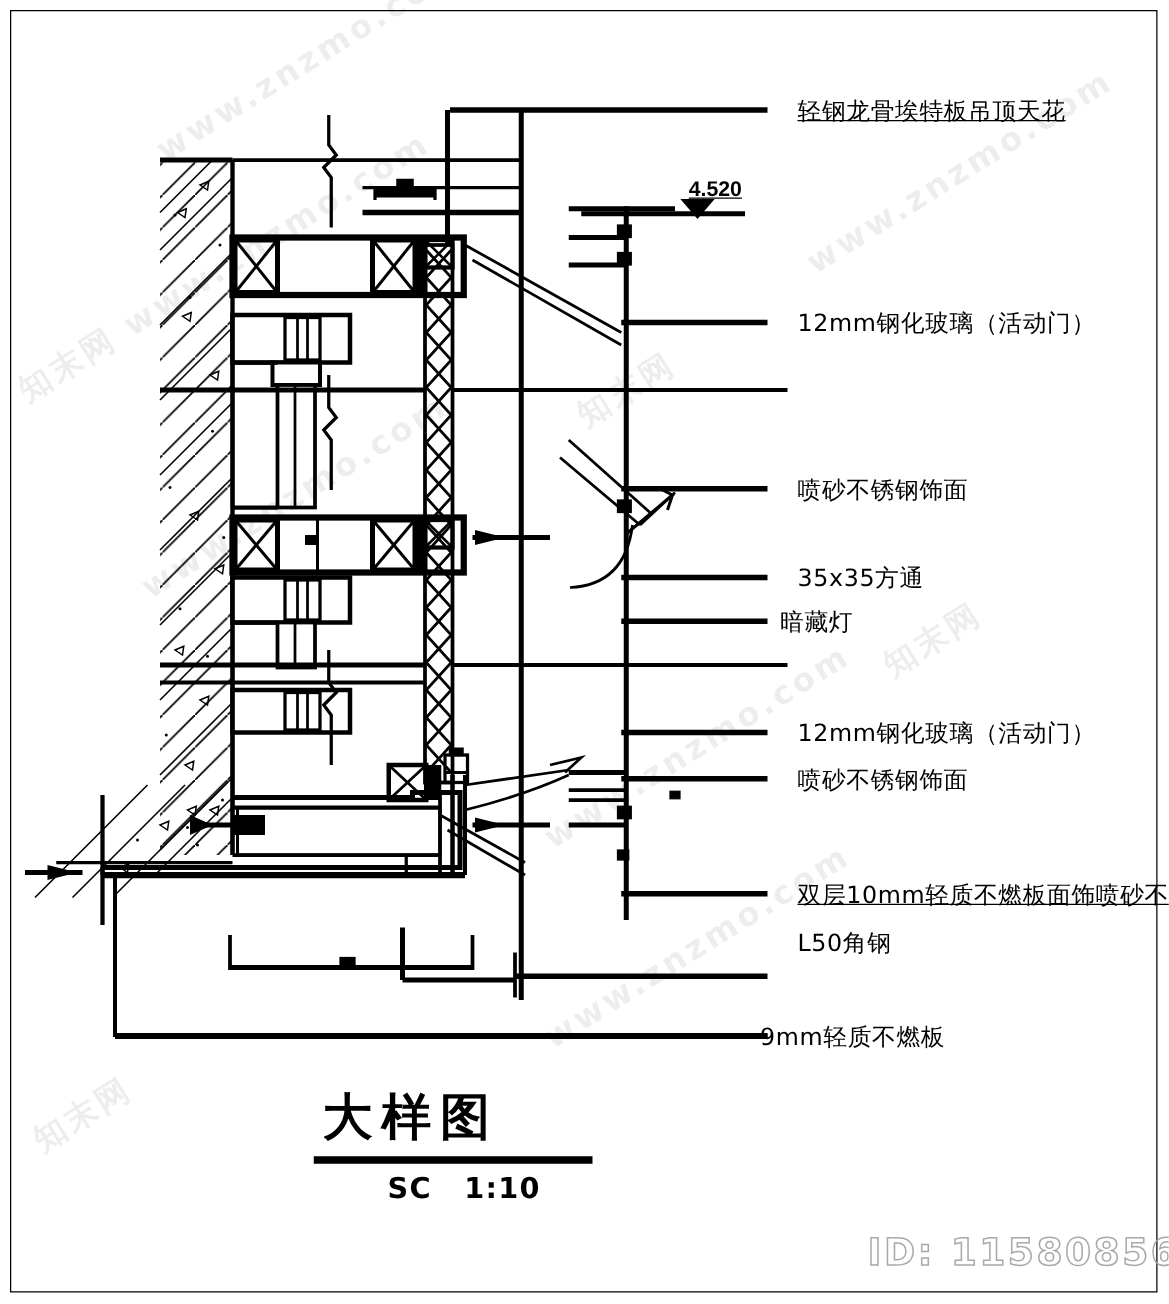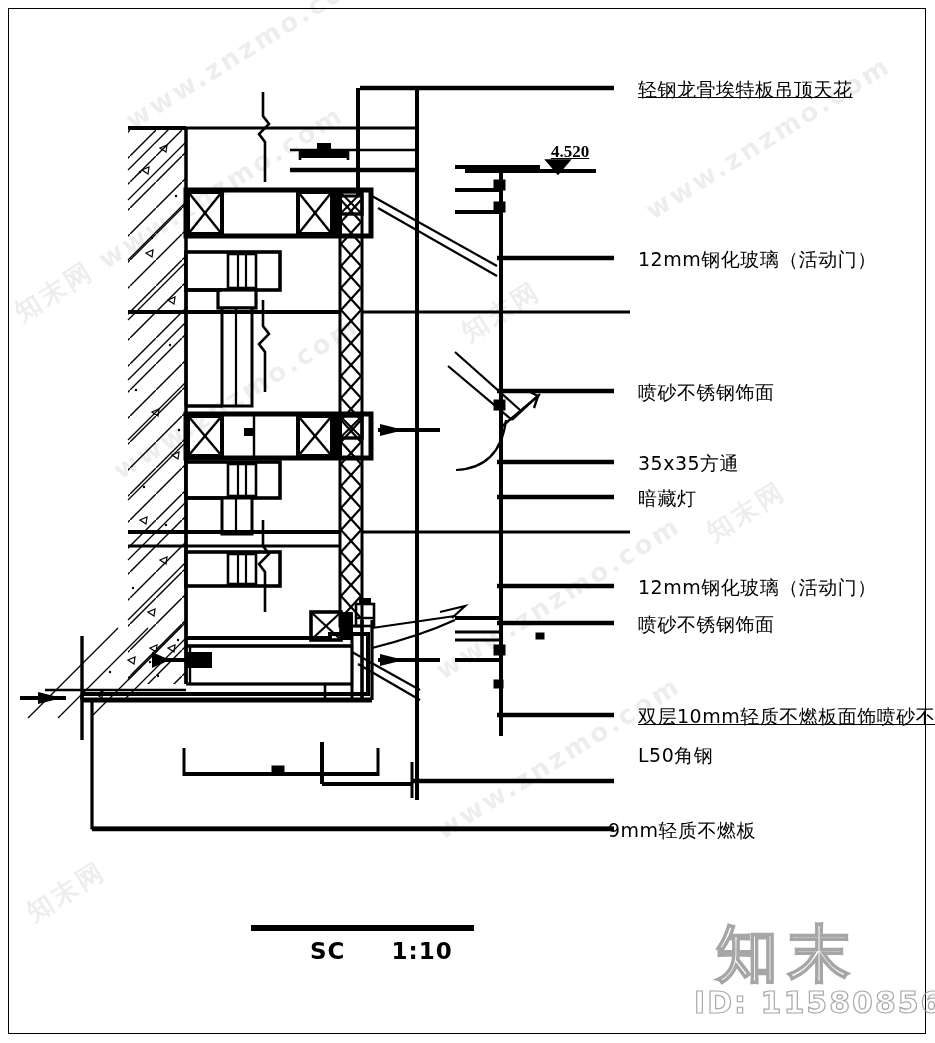--- a/index.html
+++ b/index.html
@@ -67,31 +67,31 @@
   .scale-line {
     position: absolute;
     left: 310px;
     top: 938px;
     font-size: 23px;
     font-weight: 700;
     color: #000;
     letter-spacing: 1px;
     font-family: "DejaVu Sans", "Liberation Sans", sans-serif;
   }
-  .scale-line .sc-val { margin-left: 46px; }
+  .scale-line .sc-val { margin-left: 26px; }
   .elev-text {
     position: absolute;
     left: 551px;
     top: 142px;
     font-size: 17px;
     font-weight: 700;
     color: #000;
     text-decoration: underline;
     letter-spacing: 0px;
-    font-family: Liberation Serif, serif;
+    font-family: Liberation Sans, sans-serif;
   }
   
   .wm {
     position: absolute;
     color: rgba(0,0,0,0.07);
     font-size: 26px;
     font-weight: 700;
     letter-spacing: 3px;
     transform-origin: left top;
     white-space: nowrap;
@@ -422,42 +422,42 @@
         <line x1="614" y1="781" x2="413" y2="781"></line>
         <line x1="614" y1="829" x2="92" y2="829"></line>
       </g>
   </svg>
 
   <div id="annotation-layer">
       <div class="lbl" style="left: 638px; top: 78px; text-decoration: underline;">轻钢龙骨埃特板吊顶天花</div>
       <div class="lbl" style="left: 638px; top: 248px;">12mm钢化玻璃（活动门）</div>
       <div class="lbl" style="left: 638px; top: 381px;">喷砂不锈钢饰面</div>
       <div class="lbl" style="left: 638px; top: 452px;">35x35方通</div>
-      <div class="lbl" style="left: 638px; top: 487px;">暗藏灯</div>
+      <div class="lbl" style="left: 624px; top: 487px;">暗藏灯</div>
       <div class="lbl" style="left: 638px; top: 576px;">12mm钢化玻璃（活动门）</div>
       <div class="lbl" style="left: 638px; top: 613px;">喷砂不锈钢饰面</div>
       <div class="lbl" style="left: 638px; top: 705px; text-decoration: underline;">双层10mm轻质不燃板面饰喷砂不</div>
       <div class="lbl" style="left: 638px; top: 744px;">L50角钢</div>
       <div class="lbl" style="left: 608px; top: 819px;">9mm轻质不燃板</div>
     </div>
 
   <div class="elev-text">4.520</div>
 
+  <div class="title-cn">大样图</div>
   <div class="title-rule"></div>
   <div class="scale-line">
     <span>SC</span><span class="sc-val">1:10</span>
   </div>
 
   <div id="watermark-layer">
       <div class="wm" style="left: 120px; top: 110px; transform: rotate(-32deg);">www.znzmo.com</div>
       <div class="wm" style="left: 108px; top: 460px; transform: rotate(-32deg);">www.znzmo.com</div>
       <div class="wm" style="left: 8px; top: 300px; transform: rotate(-32deg);">知末网 www.znzmo.com</div>
       <div class="wm" style="left: 430px; top: 660px; transform: rotate(-32deg);">www.znzmo.com</div>
       <div class="wm" style="left: 455px; top: 320px; transform: rotate(-32deg);">知末网</div>
       <div class="wm" style="left: 640px; top: 200px; transform: rotate(-32deg);">www.znzmo.com</div>
       <div class="wm" style="left: 700px; top: 520px; transform: rotate(-32deg);">知末网</div>
       <div class="wm" style="left: 430px; top: 820px; transform: rotate(-32deg);">www.znzmo.com</div>
       <div class="wm" style="left: 20px; top: 900px; transform: rotate(-32deg);">知末网</div>
     </div>
-  <div class="wm-outline" id="wm-logo">知末</div>
   <div class="wm-outline" id="wm-id">ID: 1158085686</div>
 
 </div>
 
 </body></html>

